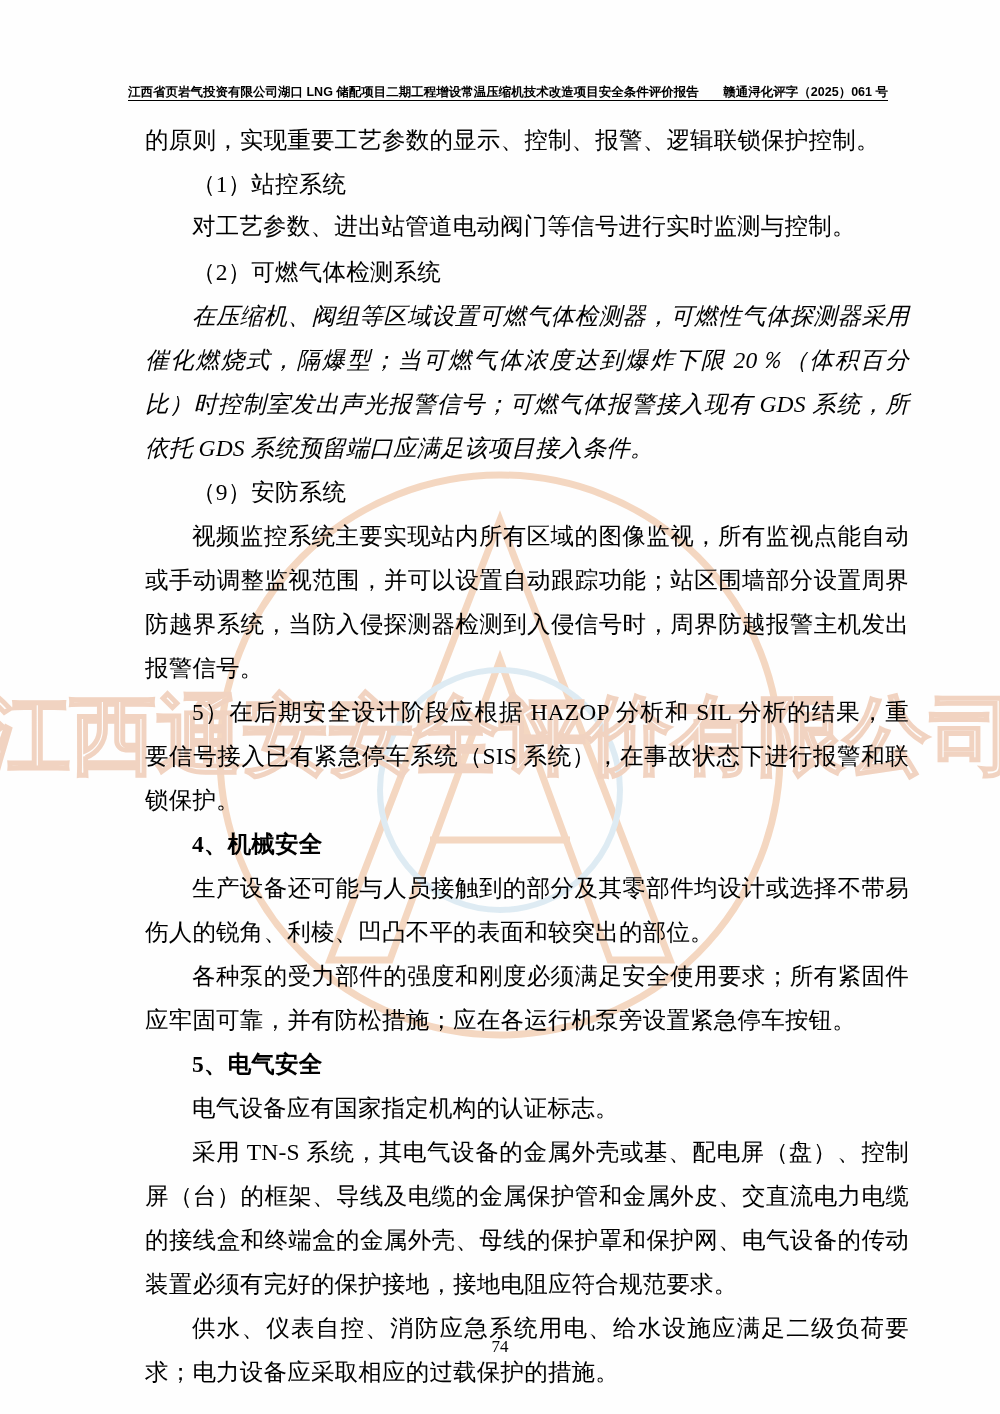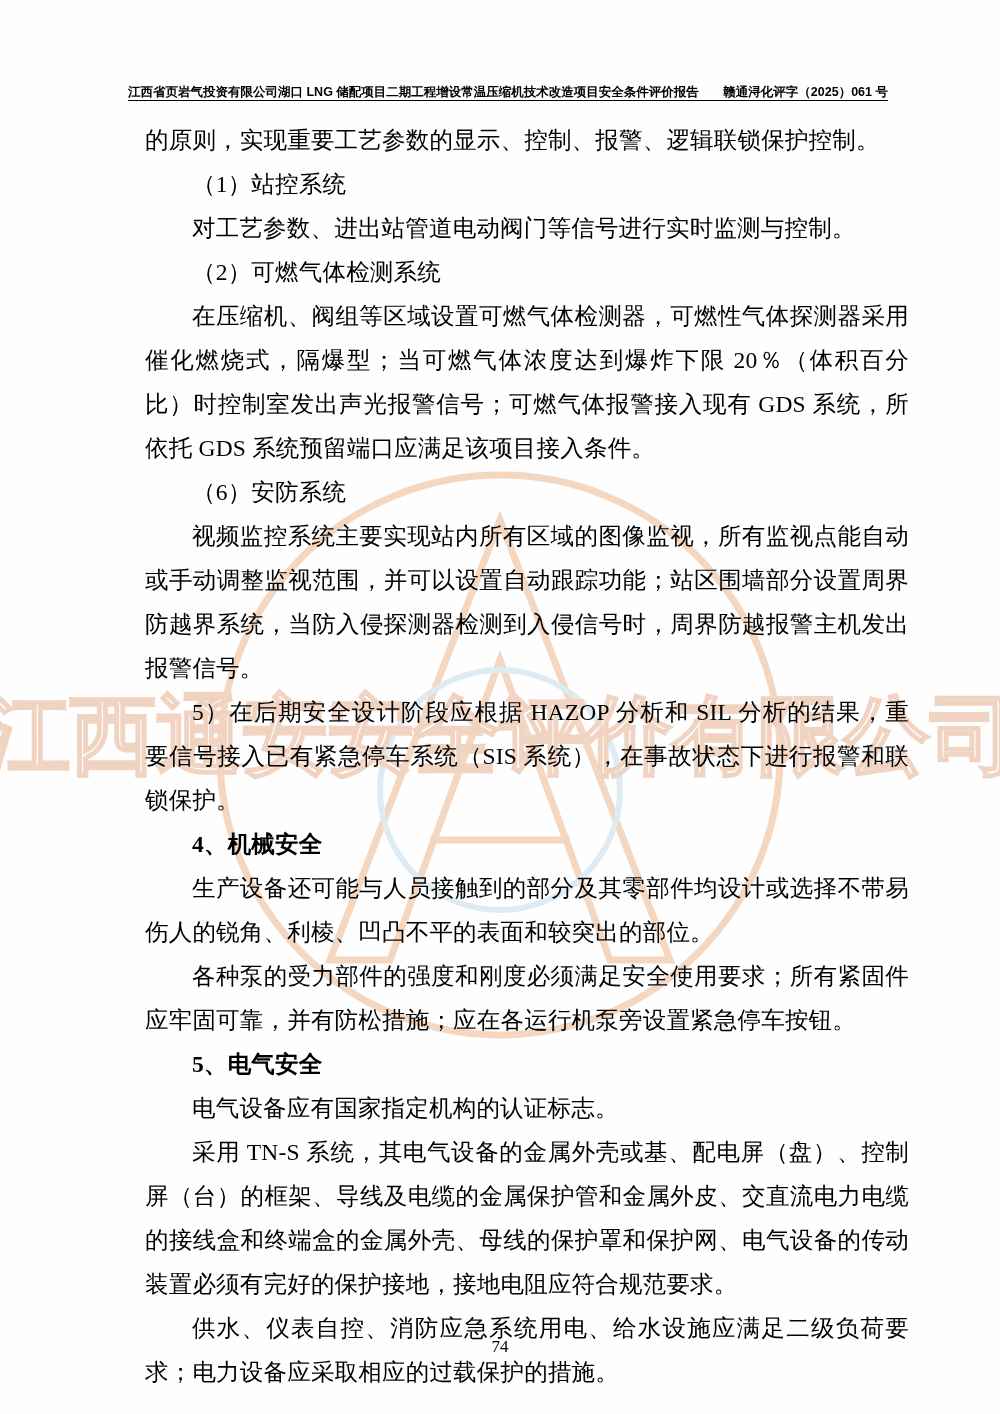--- a/index.html
+++ b/index.html
@@ -111,24 +111,24 @@
 
   <div class="header">
     <span class="header-left">江西省页岩气投资有限公司湖口 LNG 储配项目二期工程增设常温压缩机技术改造项目安全条件评价报告</span>
     <span class="header-right">赣通浔化评字（2025）061 号</span>
   </div>
   <div class="header-rule"></div>
 
   <div class="content">
     <p class="line">的原则，实现重要工艺参数的显示、控制、报警、逻辑联锁保护控制。</p>
     <p class="line indent" style="text-indent:2em;">（1）站控系统</p>
-    <p class="line indent" style="text-indent:2em;">对工艺参数、进出站管道电动阀门等信号进行实时监测与控制。</p>
+    <p class="line indent" style="text-indent:2em;font-family:Liberation Mono, monospace;">对工艺参数、进出站管道电动阀门等信号进行实时监测与控制。</p>
     <p class="line indent" style="text-indent:2em;">（2）可燃气体检测系统</p>
-    <p class="line indent" style="text-indent:2em;">在压缩机、阀组等区域设置可燃气体检测器，可燃性气体探测器采用催化燃烧式，隔爆型；当可燃气体浓度达到爆炸下限 20％（体积百分比）时控制室发出声光报警信号；可燃气体报警接入现有 GDS 系统，所依托 GDS 系统预留端口应满足该项目接入条件。</p>
-    <p class="line indent" style="text-indent:2em;">（6）安防系统</p>
+    <p class="line indent" style="text-indent:2em;font-style:italic;">在压缩机、阀组等区域设置可燃气体检测器，可燃性气体探测器采用催化燃烧式，隔爆型；当可燃气体浓度达到爆炸下限 20％（体积百分比）时控制室发出声光报警信号；可燃气体报警接入现有 GDS 系统，所依托 GDS 系统预留端口应满足该项目接入条件。</p>
+    <p class="line indent" style="text-indent:2em;">（9）安防系统</p>
     <p class="line indent" style="text-indent:2em;">视频监控系统主要实现站内所有区域的图像监视，所有监视点能自动或手动调整监视范围，并可以设置自动跟踪功能；站区围墙部分设置周界防越界系统，当防入侵探测器检测到入侵信号时，周界防越报警主机发出报警信号。</p>
     <p class="line indent" style="text-indent:2em;">5）在后期安全设计阶段应根据 HAZOP 分析和 SIL 分析的结果，重要信号接入已有紧急停车系统（SIS 系统），在事故状态下进行报警和联锁保护。</p>
     <p class="line indent bold" style="text-indent:2em;">4、机械安全</p>
     <p class="line indent" style="text-indent:2em;">生产设备还可能与人员接触到的部分及其零部件均设计或选择不带易伤人的锐角、利棱、凹凸不平的表面和较突出的部位。</p>
     <p class="line indent" style="text-indent:2em;">各种泵的受力部件的强度和刚度必须满足安全使用要求；所有紧固件应牢固可靠，并有防松措施；应在各运行机泵旁设置紧急停车按钮。</p>
     <p class="line indent bold" style="text-indent:2em;">5、电气安全</p>
     <p class="line indent" style="text-indent:2em;">电气设备应有国家指定机构的认证标志。</p>
     <p class="line indent" style="text-indent:2em;">采用 TN-S 系统，其电气设备的金属外壳或基、配电屏（盘）、控制屏（台）的框架、导线及电缆的金属保护管和金属外皮、交直流电力电缆的接线盒和终端盒的金属外壳、母线的保护罩和保护网、电气设备的传动装置必须有完好的保护接地，接地电阻应符合规范要求。</p>
     <p class="line indent" style="text-indent:2em;">供水、仪表自控、消防应急系统用电、给水设施应满足二级负荷要求；电力设备应采取相应的过载保护的措施。</p>
   </div>

